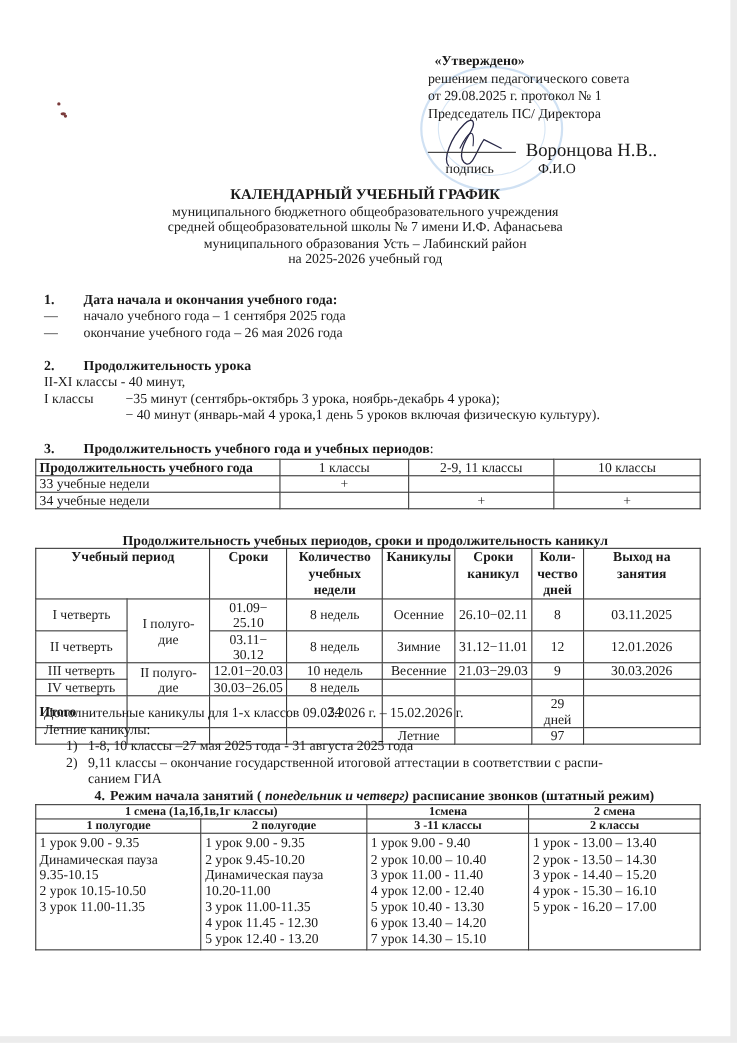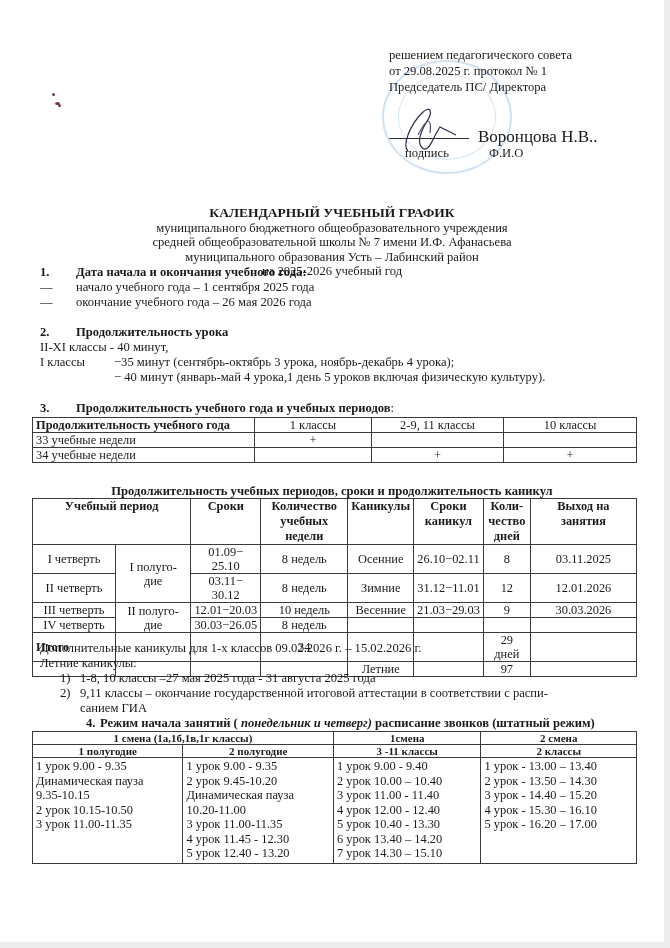--- a/index.html
+++ b/index.html
@@ -26,21 +26,21 @@
       position: absolute; left: 382px; top: 60px; width: 126px; height: 110px;
       border: 2px solid rgba(120,170,220,0.35); border-radius: 50%;
     }
     .stamp::after {
       content: ""; position: absolute; left: 14px; top: 12px; right: 14px; bottom: 12px;
       border: 1px solid rgba(120,170,220,0.3); border-radius: 50%;
     }
     .signature { position: absolute; left: 400px; top: 105px; width: 60px; height: 50px; }
     .speck { position: absolute; background: #7a3b3b; border-radius: 50%; }
 
-    .title-block { left: 0; width: 664px; top: 170px; text-align: center; font-size: 12.6px; line-height: 14.5px; margin-top: 36px; }
+    .title-block { left: 0; width: 664px; top: 170px; text-align: center; font-size: 12.6px; line-height: 14.5px; }
     .title-block .main { font-weight: bold; font-size: 13.5px; }
 
     .sec { font-size: 12.6px; line-height: 15px; }
     .num { display: inline-block; width: 36px; font-weight: bold; }
     .dash { display: inline-block; width: 36px; }
     .bold { font-weight: bold; }
 
     table { border-collapse: collapse; font-family: "Liberation Serif", "DejaVu Serif", serif; }
     td, th { border: 1px solid #3a3a3a; padding: 0 3px; font-size: 12.4px; line-height: 14px; }
     th { font-weight: bold; }
@@ -70,20 +70,21 @@
   <div class="speck" style="left:55px;top:102px;width:5px;height:3px;"></div>
   <div class="speck" style="left:58px;top:104px;width:3px;height:3px;"></div>
 
   <div class="stamp"></div>
   <svg class="signature" viewBox="0 0 60 50">
     <path d="M8 46 C 2 40, 10 20, 22 8 C 30 0, 34 6, 26 18 C 20 28, 16 40, 24 44 C 30 46, 34 30, 40 22 L 56 30" fill="none" stroke="#2a2a4a" stroke-width="1.2"></path>
     <path d="M18 30 C 26 14, 32 10, 30 28" fill="none" stroke="#2a2a4a" stroke-width="1"></path>
   </svg>
 
   <div class="abs approve">
+    <div class="t">«Утверждено»</div>
     <div>решением педагогического совета</div>
     <div>от 29.08.2025 г. протокол № 1</div>
     <div>Председатель ПС/ Директора</div>
   </div>
   <div class="sig-line"></div>
   <div class="abs fio-name">Воронцова Н.В..</div>
   <div class="abs sig-lbl">подпись</div>
   <div class="abs fio-lbl">Ф.И.О</div>
 
   <div class="abs title-block">

